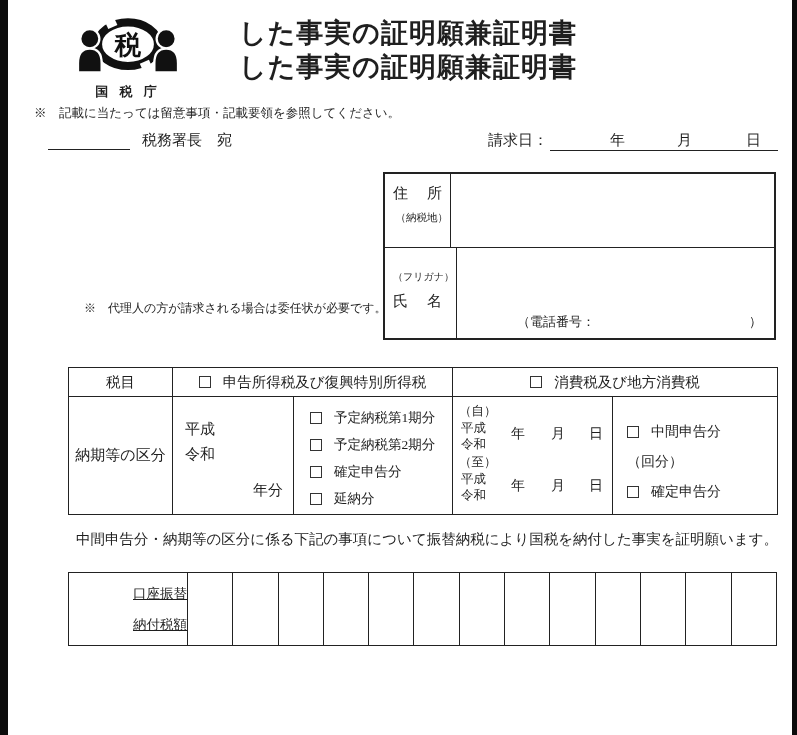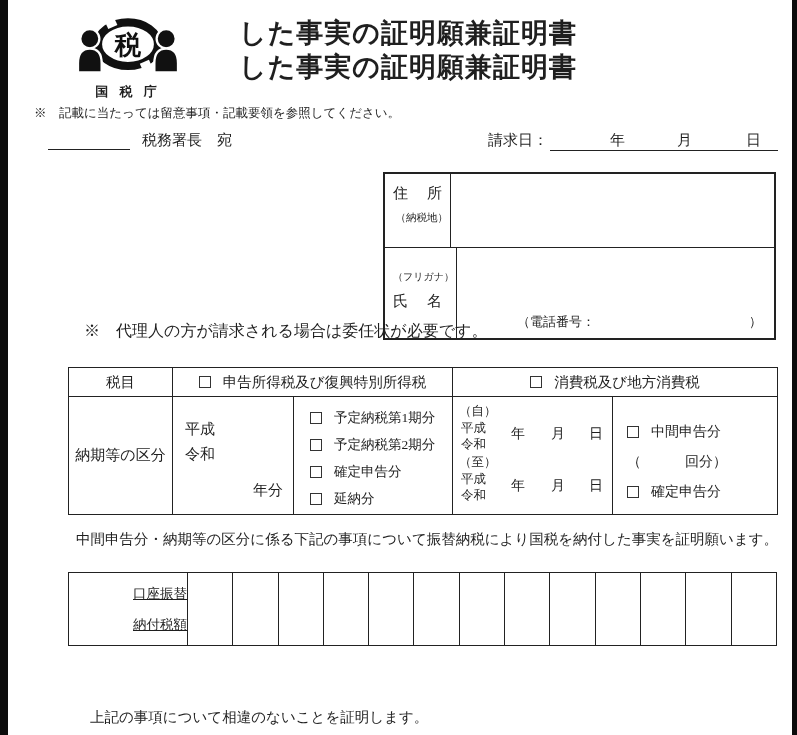--- a/index.html
+++ b/index.html
@@ -41,21 +41,21 @@
   .ab-label { flex:0 0 66px; border-right:1.7px solid #222; box-sizing:border-box; padding:10px 2px 0 8px; }
   .ab-label .main-lab { font-size:15px; letter-spacing:2px; white-space:nowrap; }
   .ab-label .sub-lab { font-size:10.5px; margin-top:8px; white-space:nowrap;text-align:right; }
   .ab-row2 .ab-label { padding-top:22px; }
   .ab-row2 .furi-lab { font-size:10px; white-space:nowrap; }
   .ab-row2 .main-lab { margin-top:8px; }
   .ab-value { flex:1; position:relative; }
   .phone-line { position:absolute; left:12px; right:12px; bottom:7px;
     display:flex; justify-content:space-between; font-size:13px; }
 
-  .agent-note { position:absolute; left:84px; top:321px; font-size:16px; }
+  .agent-note { position:absolute; left:84px; top:300px; font-size:12px; }
 
   
   .tax-table { position:absolute; left:68px; top:367px; width:709px;
     border-collapse:collapse; table-layout:fixed; font-size:15px; }
   .tax-table td { border:1.7px solid #222; padding:0; vertical-align:top; }
   .tax-table tr.hrow td { height:28px; text-align:center; vertical-align:middle; font-size:14.5px; }
   .tax-table tr.brow td { height:117px; }
   .cb { display:inline-block; width:12px; height:12px; border:1.3px solid #333;
     vertical-align:-1px; margin-right:12px; box-sizing:border-box; background:#fff; }
   .cell-center { text-align:center; vertical-align:middle !important; }
@@ -63,21 +63,21 @@
   .era-cell-inner .era-lines { position:absolute; left:12px; top:20px; line-height:25px; font-size:15px; }
   .era-cell-inner .year-suffix { position:absolute; right:10px; bottom:14px; font-size:15px; }
   .opts-inner { padding:12px 0 0 16px; }
   .opt { display:flex; align-items:center; font-size:13.5px; height:18px; white-space:nowrap; }
   .opt + .opt { margin-top:9px; }
   .dates-inner { position:relative; height:117px; font-size:12.5px; }
   .dates-inner span { position:absolute; white-space:nowrap; }
   .dates-inner .ymd { font-size:14px; }
   .copts-inner { padding:20px 0 0 14px; font-size:14px; }
   .copts-inner .line { height:30px; display:flex; align-items:center; white-space:nowrap; }
-  .times-close { margin-left:44px; }
+  .times-close { }
 
   .request-sentence { position:absolute; left:76px; top:530px; font-size:14.5px; white-space:nowrap; }
 
   
   .pay-table { position:absolute; left:68px; top:572px; width:709px;
     border-collapse:collapse; table-layout:fixed; }
   .pay-table td { border:1.7px solid #222; padding:0; }
   .pay-table tr.prow1 td { height:60px; }
   .pay-table tr.prow2 td { height:72px; }
   .pay-label { padding-left:7px; vertical-align:middle; }
@@ -276,14 +276,13 @@
           <td></td>
           <td></td>
           <td></td>
           <td></td>
           <td></td>
           <td></td>
         </tr>
   </tbody>
     </table>
 
-  <div class="certify-sentence">上記の事項について相違のないことを証明します。</div>
 </div>
 
 </body></html>

